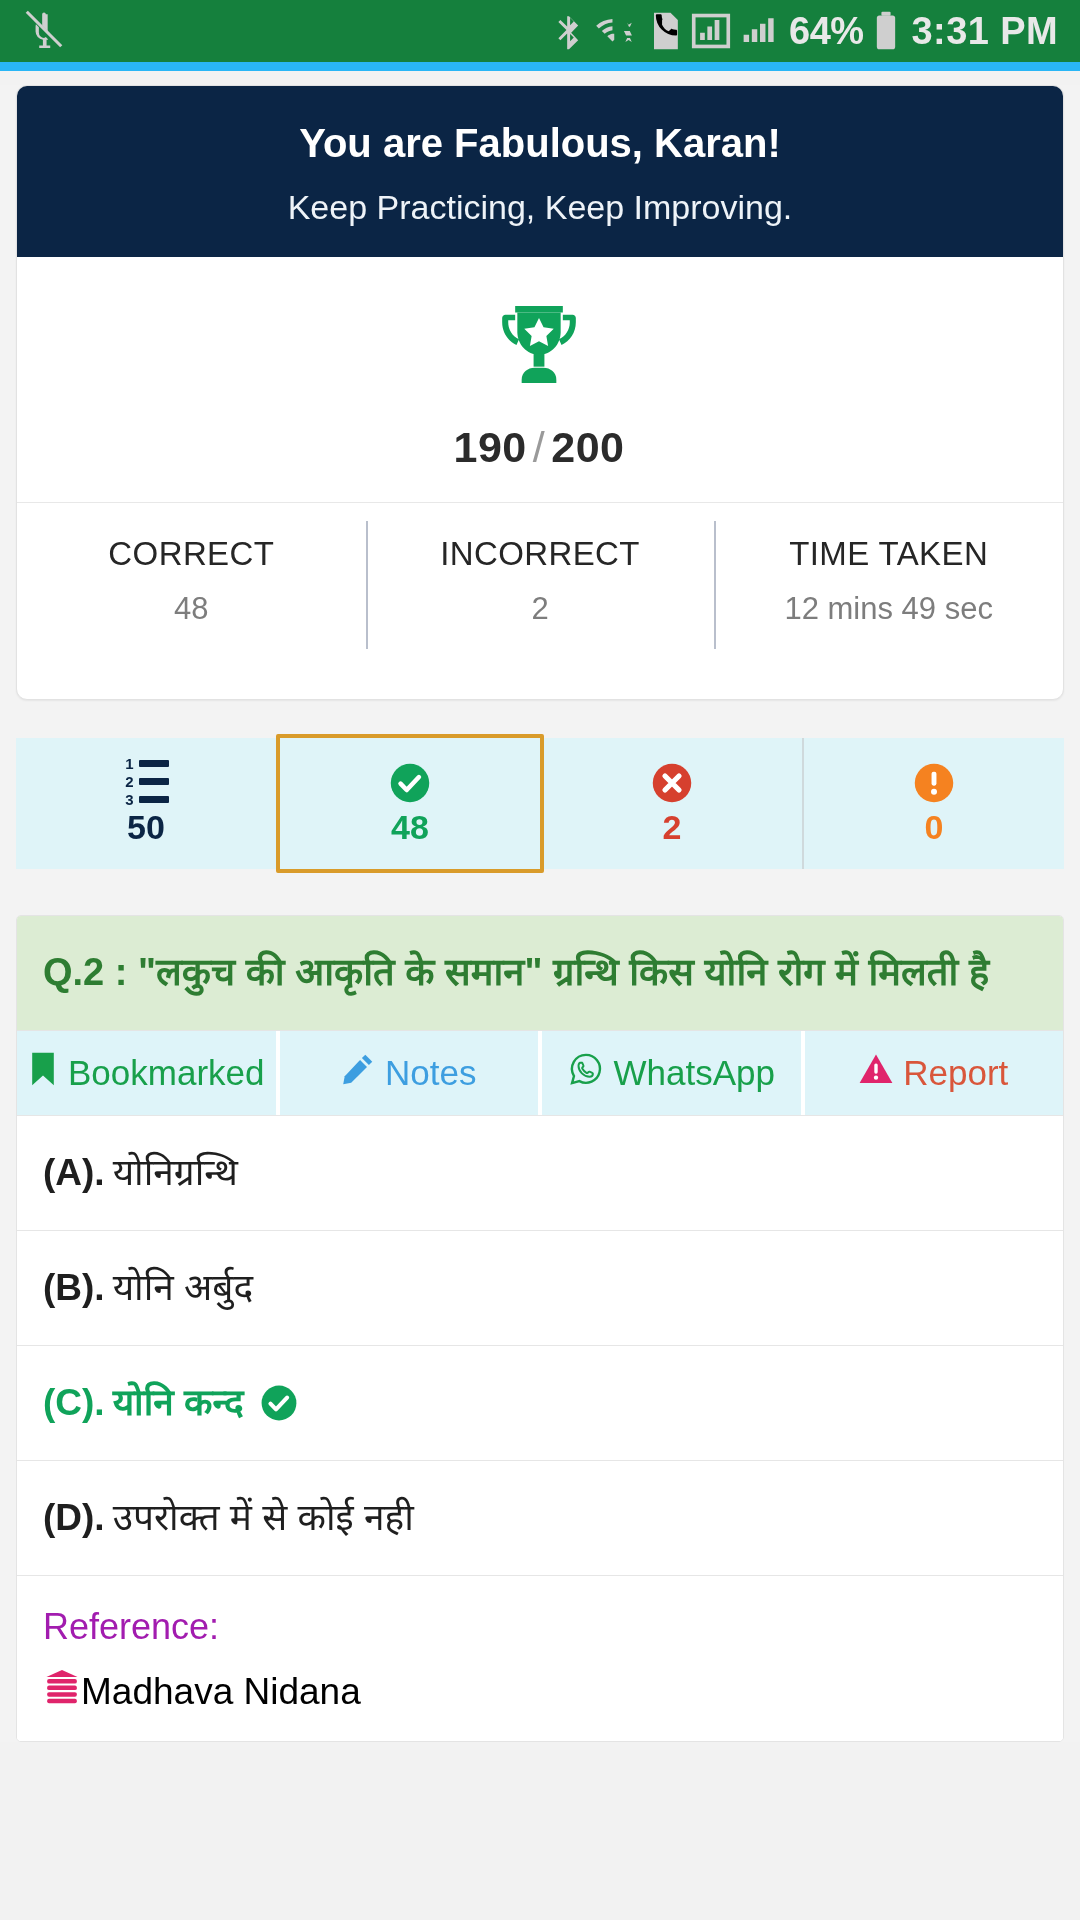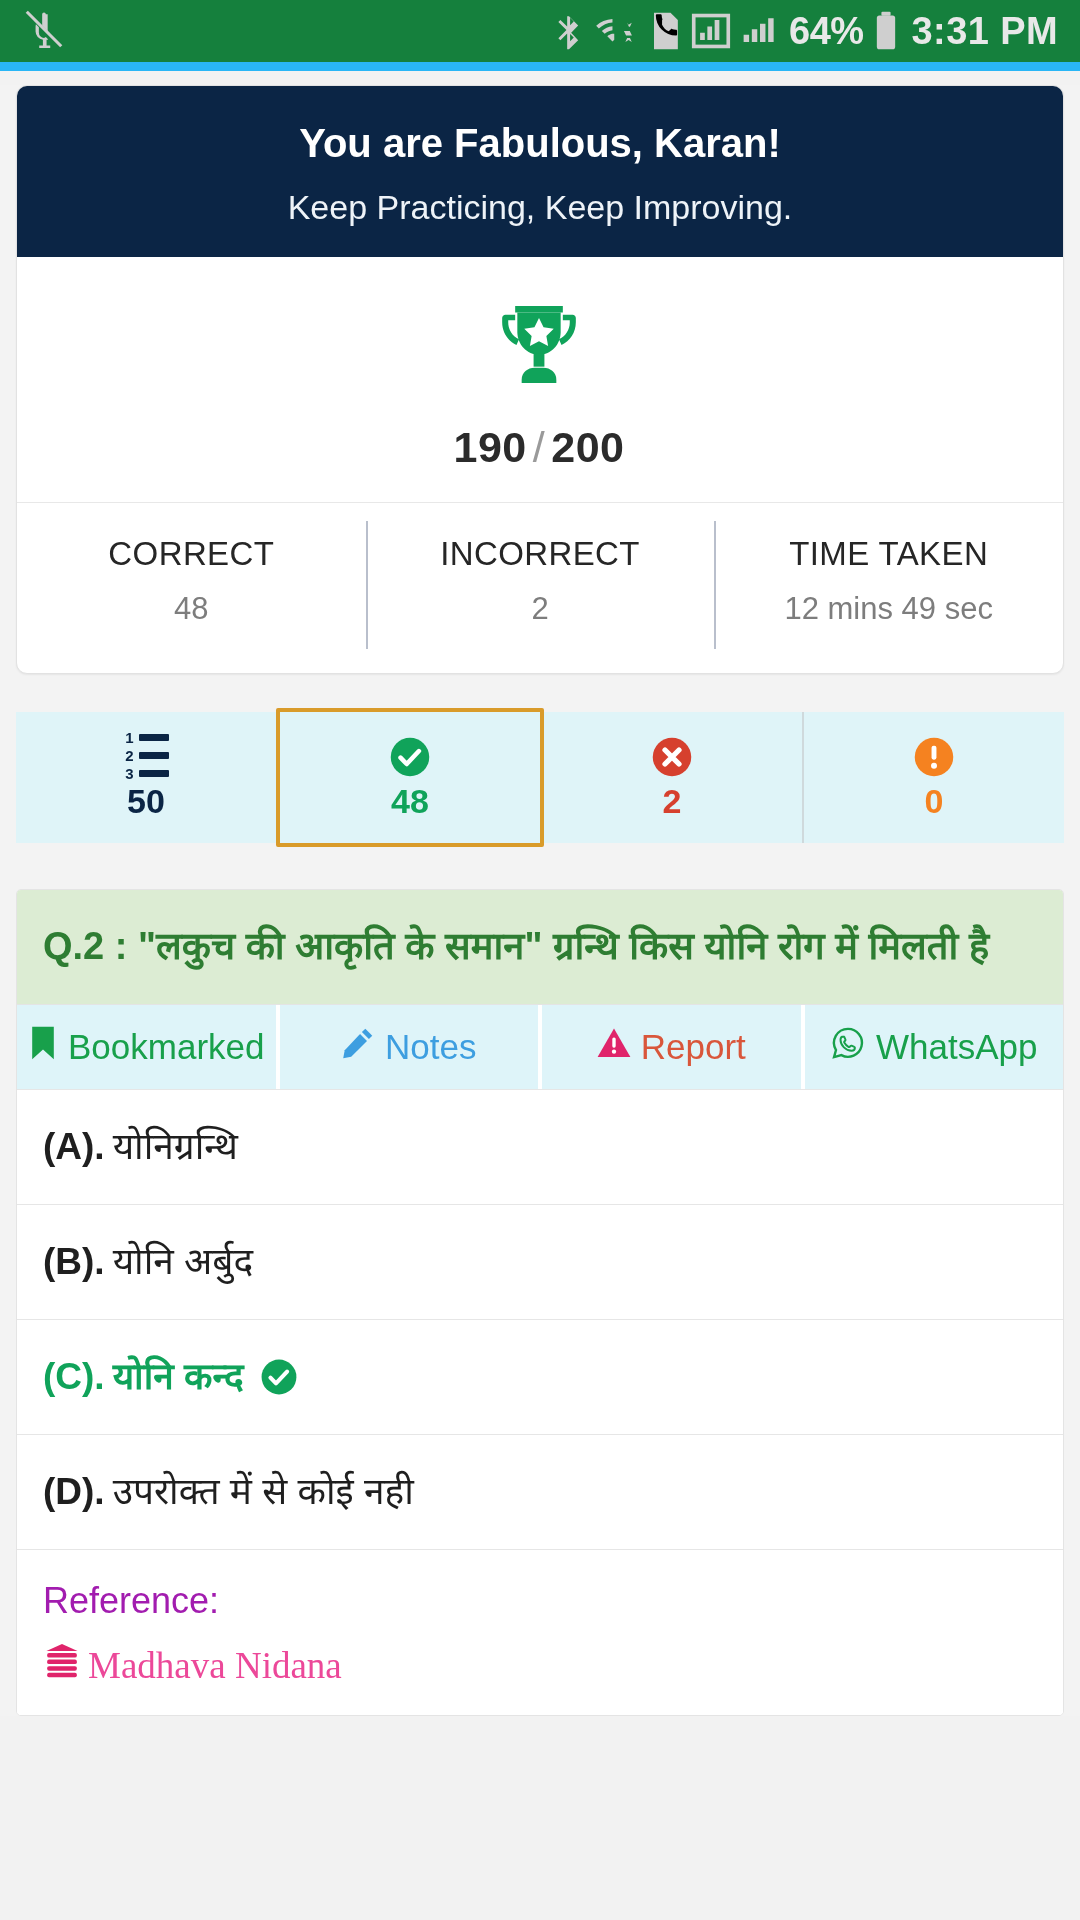--- a/index.html
+++ b/index.html
@@ -88,21 +88,21 @@
     font-size: 43px;
     letter-spacing: 0.5px;
   }
   .score-line .got { color: #2b2b2b; font-weight: 700; }
   .score-line .sep { color: #9a9a9a; font-weight: 400; padding: 0 6px; }
   .score-line .tot { color: #2b2b2b; font-weight: 700; }
 
   .stats-row {
     display: flex;
     align-items: center;
-    padding: 32px 0 46px 0;
+    padding: 32px 0 72px 0;
   }
   .stat {
     flex: 1 1 0;
     text-align: center;
     position: relative;
     padding: 0 6px;
   }
   .stat + .stat::before {
     content: "";
     position: absolute;
@@ -232,24 +232,23 @@
   }
   .ref-title {
     font-size: 36px;
     font-weight: 400;
     color: #a21caf;
   }
   .ref-item {
     margin-top: 20px;
     display: flex;
     align-items: center;
-    gap: 7px;
+    gap: 0;
     font-size: 37px;
-    color: #ec4899;
-    font-family: Liberation Serif, serif;
+    color: #000000;
   }
 </style>
 </head>
 <body>
 
 <div class="status-bar">
   <div class="status-left">
     <span>
       <svg width="44" height="44" viewBox="0 0 24 24" fill="#cfcfcf">
         <path d="M14 4v9.2l-3-3V4a1 1 0 0 1 2 0zm-2 12.9a3 3 0 0 1-2.8-3V11l-1.6-1.6c-.1.4-.2.9-.2 1.4v2.6a4.6 4.6 0 0 0 4 4.5V21h-2v1.4h6V21h-2v-3.1c.3 0 .6-.1.9-.2l-1.3-1.3a3 3 0 0 1-1 .5z"></path>
@@ -412,38 +411,38 @@
       </div>
       <div class="act act-notes">
         <span>
           <svg width="34" height="34" viewBox="0 0 20 20" fill="#3d9ee0">
             <path d="M14.3 1.6l4.1 4.1-2 2-4.1-4.1 2-2z"></path>
             <path d="M11.2 4.7l4.1 4.1L6 18.1 1.3 19l.9-4.7 9-9.6z"></path>
           </svg>
         </span>
         <span>Notes</span>
       </div>
+      <div class="act act-whatsapp">
+        <span>
+          <svg width="36" height="36" viewBox="0 0 24 24" fill="none" stroke="#18a04b" stroke-width="1.6">
+            <path d="M12 2.6a9.3 9.3 0 0 0-8 14.1L2.7 21.4l4.9-1.3A9.3 9.3 0 1 0 12 2.6z"></path>
+            <path d="M8.9 7.6c.3 0 .5.1.6.4l.8 1.8c.1.3 0 .5-.2.7l-.6.6c-.1.2-.2.4 0 .6a7.4 7.4 0 0 0 3 3c.2.1.4 0 .6-.1l.6-.7c.2-.2.4-.2.7-.1l1.8.8c.3.1.4.3.4.6 0 1.2-1 2-2.2 2-3.8 0-7.4-3.6-7.4-7.4 0-1.2.8-2.2 2-2.2z" stroke-width="1.3"></path>
+          </svg>
+        </span>
+        <span>WhatsApp</span>
+      </div>
       <div class="act act-report">
         <span>
           <svg width="34" height="34" viewBox="0 0 22 20" fill="#e0246b">
             <path d="M11 0.6L21.6 19H0.4L11 0.6z"></path>
             <rect x="9.9" y="6.4" width="2.2" height="6.6" rx="1" fill="#ffffff"></rect>
             <circle cx="11" cy="15.6" r="1.4" fill="#ffffff"></circle>
           </svg>
         </span>
         <span>Report</span>
-      </div>
-      <div class="act act-whatsapp">
-        <span>
-          <svg width="36" height="36" viewBox="0 0 24 24" fill="none" stroke="#18a04b" stroke-width="1.6">
-            <path d="M12 2.6a9.3 9.3 0 0 0-8 14.1L2.7 21.4l4.9-1.3A9.3 9.3 0 1 0 12 2.6z"></path>
-            <path d="M8.9 7.6c.3 0 .5.1.6.4l.8 1.8c.1.3 0 .5-.2.7l-.6.6c-.1.2-.2.4 0 .6a7.4 7.4 0 0 0 3 3c.2.1.4 0 .6-.1l.6-.7c.2-.2.4-.2.7-.1l1.8.8c.3.1.4.3.4.6 0 1.2-1 2-2.2 2-3.8 0-7.4-3.6-7.4-7.4 0-1.2.8-2.2 2-2.2z" stroke-width="1.3"></path>
-          </svg>
-        </span>
-        <span>WhatsApp</span>
       </div>
     </div>
 
     <div class="option">
       <span class="opt-key">(A).</span>
       <span class="opt-text">योनिग्रन्थि</span>
     </div>
 
     <div class="option">
       <span class="opt-key">(B).</span>

